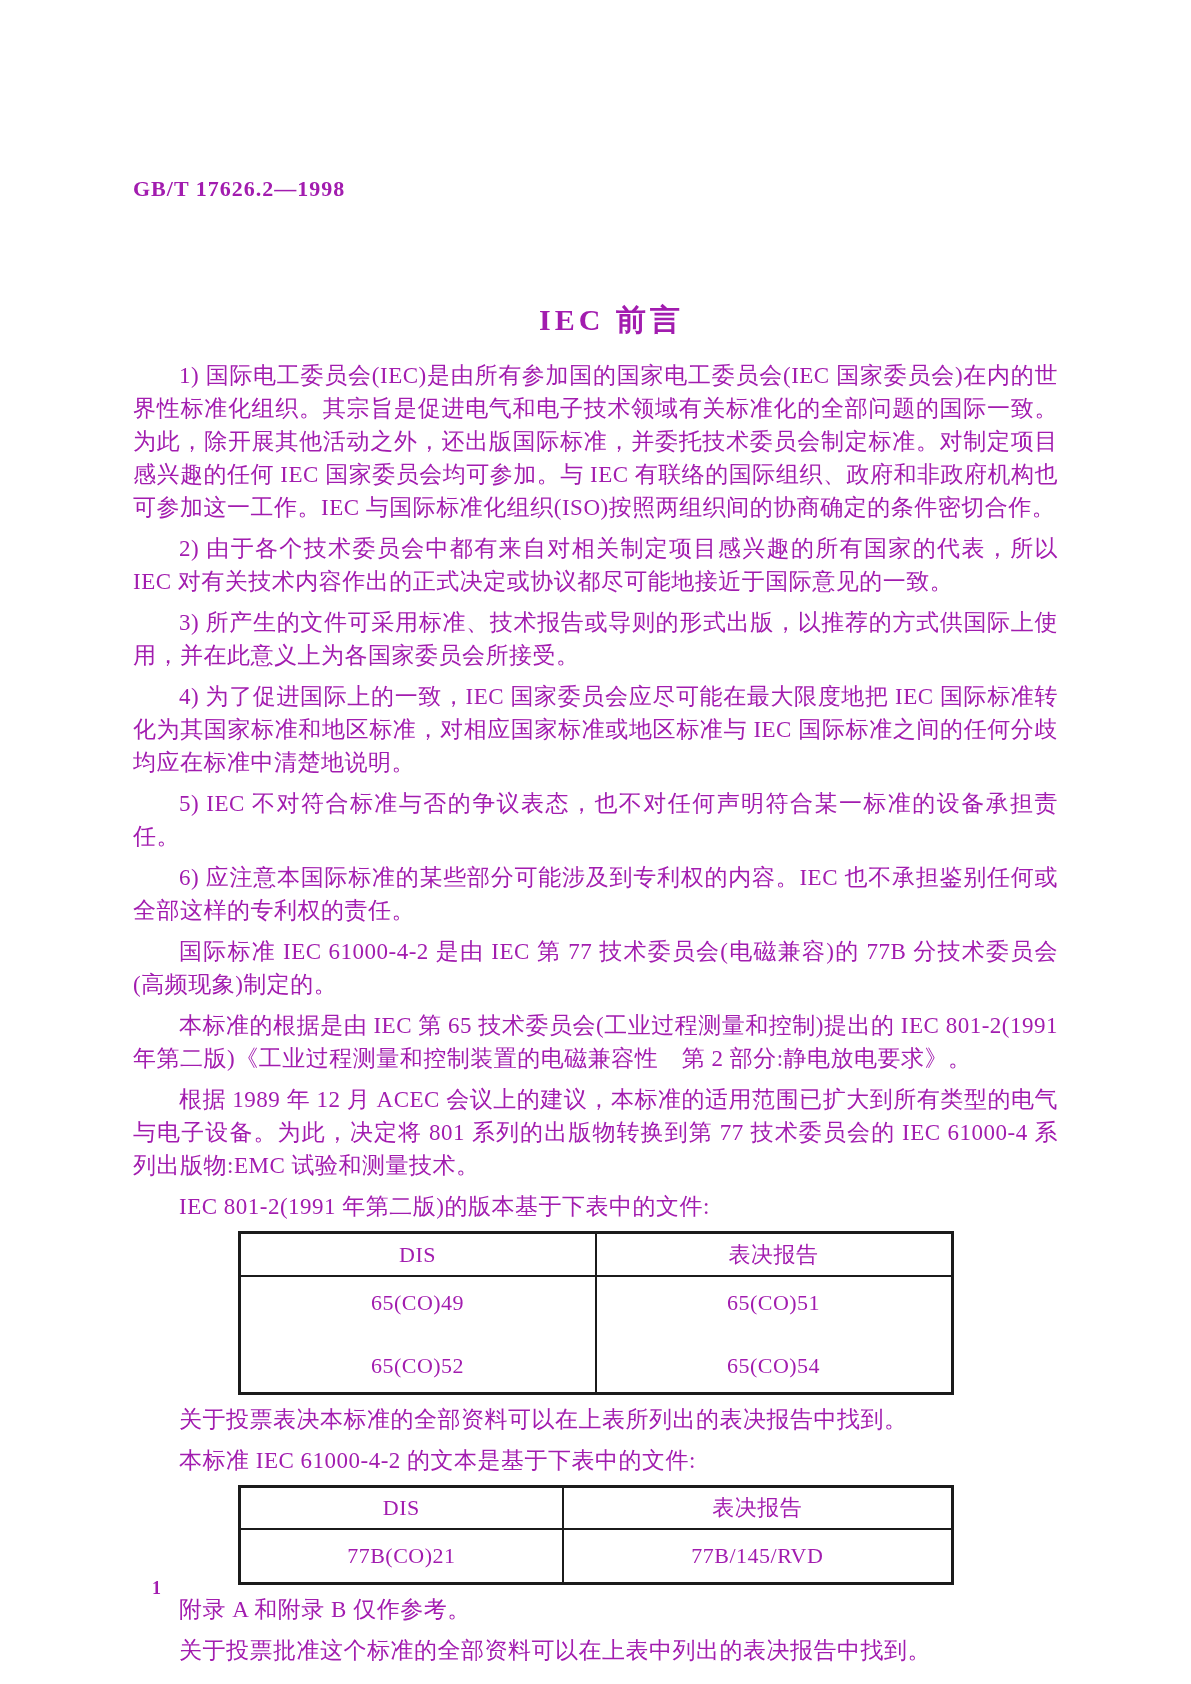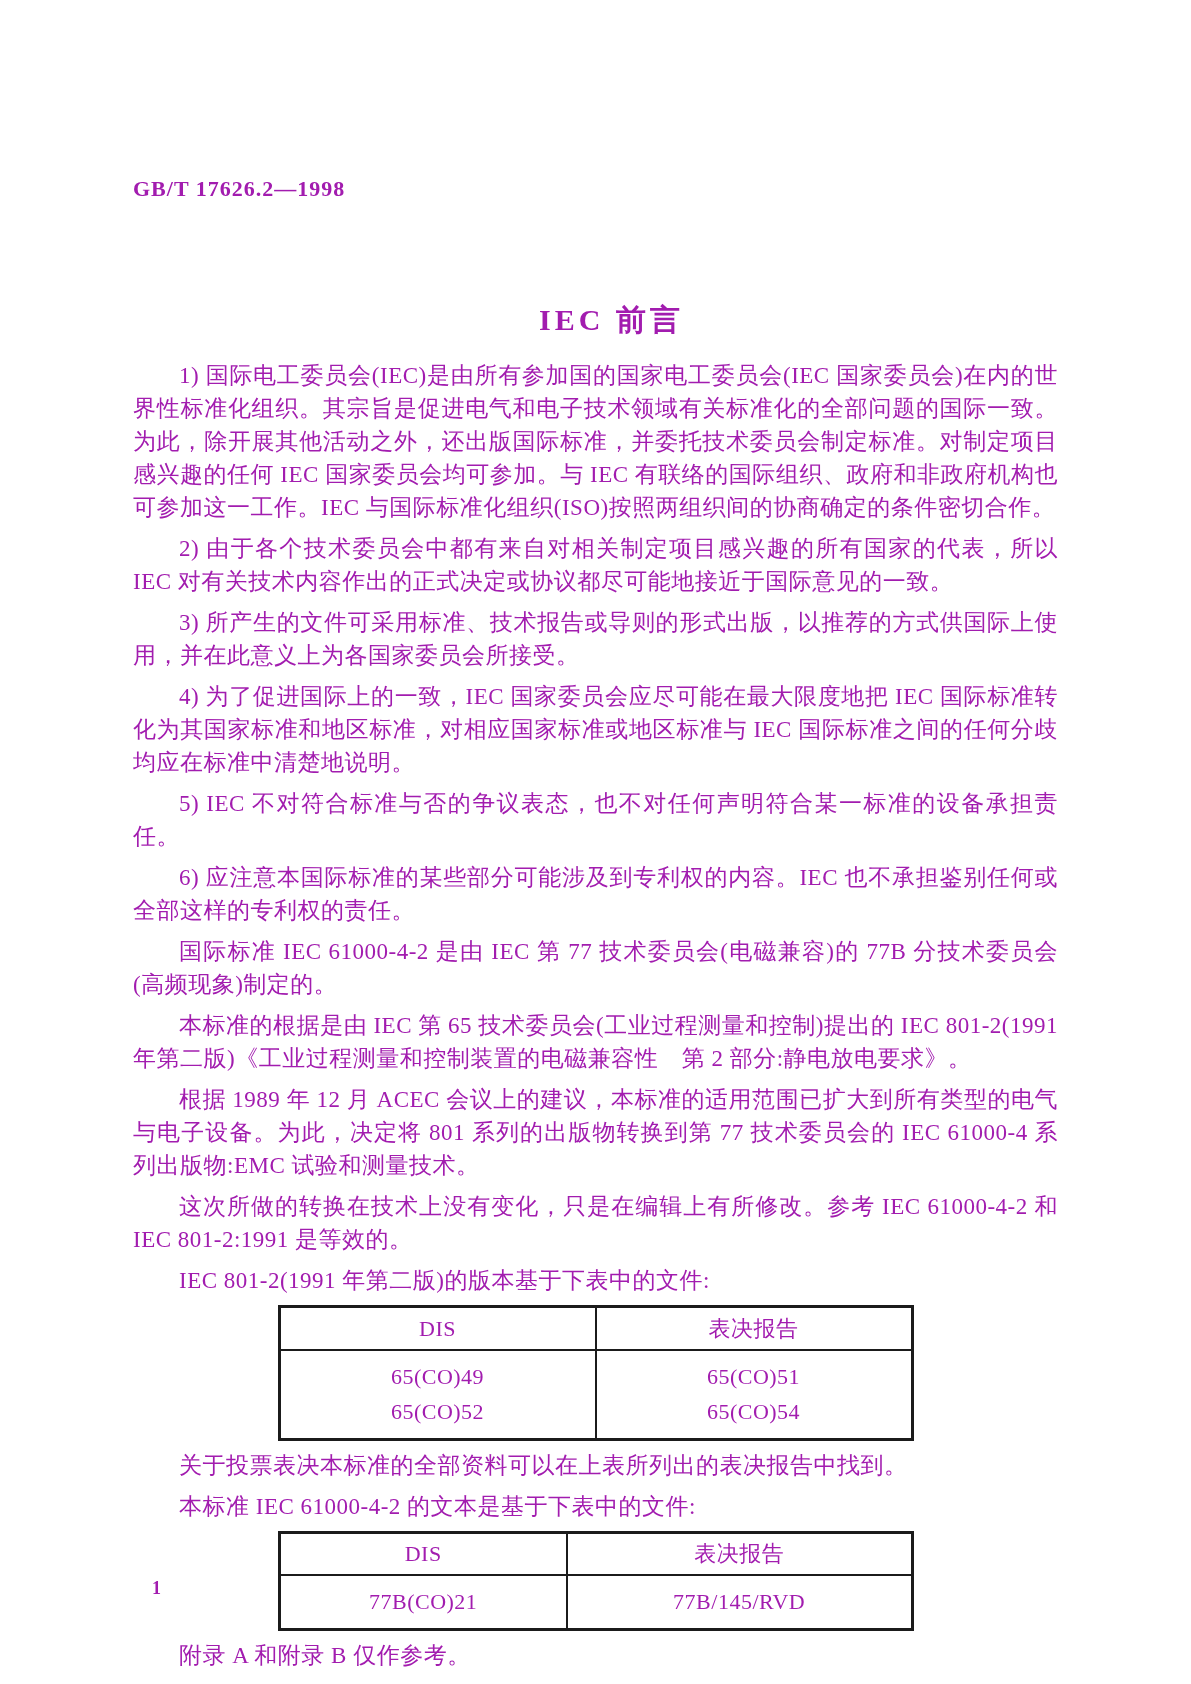--- a/index.html
+++ b/index.html
@@ -41,40 +41,40 @@
     font-size: 23px;
     line-height: 33px;
     letter-spacing: 0.5px;
     text-align: justify;
   }
   .content p {
     margin: 8px;
     text-indent: 2em;
   }
   .doc-table {
-    width: 636px;
+    width: 716px;
     margin: 5px auto 5px;
     border-collapse: collapse;
     border: 3px solid #1b1b1b;
     text-align: center;
     font-size: 22px;
     letter-spacing: 0.5px;
   }
   .doc-table th {
     font-weight: 400;
     height: 43px;
     border-bottom: 2px solid #1b1b1b;
     padding: 2px 4px;
   }
   .doc-table th + th, .doc-table td + td {
     border-left: 2px solid #1b1b1b;
   }
   .doc-table td {
     height: 38px;
-    padding: 1px 4px;
+    padding: 15px 4px;
   }
   .doc-table tbody tr:first-child td { padding-top: 9px; }
   .doc-table tbody tr:last-child td { padding-bottom: 10px; }
   .page-num {
     position: absolute;
     left: 152px; top: 1578px;
     font-size: 18px;
     font-weight: 700;
   }
 </style>
@@ -91,21 +91,20 @@
 
     <p>1) 国际电工委员会(IEC)是由所有参加国的国家电工委员会(IEC 国家委员会)在内的世界性标准化组织。其宗旨是促进电气和电子技术领域有关标准化的全部问题的国际一致。为此，除开展其他活动之外，还出版国际标准，并委托技术委员会制定标准。对制定项目感兴趣的任何 IEC 国家委员会均可参加。与 IEC 有联络的国际组织、政府和非政府机构也可参加这一工作。IEC 与国际标准化组织(ISO)按照两组织间的协商确定的条件密切合作。</p>
     <p>2) 由于各个技术委员会中都有来自对相关制定项目感兴趣的所有国家的代表，所以 IEC 对有关技术内容作出的正式决定或协议都尽可能地接近于国际意见的一致。</p>
     <p>3) 所产生的文件可采用标准、技术报告或导则的形式出版，以推荐的方式供国际上使用，并在此意义上为各国家委员会所接受。</p>
     <p>4) 为了促进国际上的一致，IEC 国家委员会应尽可能在最大限度地把 IEC 国际标准转化为其国家标准和地区标准，对相应国家标准或地区标准与 IEC 国际标准之间的任何分歧均应在标准中清楚地说明。</p>
     <p>5) IEC 不对符合标准与否的争议表态，也不对任何声明符合某一标准的设备承担责任。</p>
     <p>6) 应注意本国际标准的某些部分可能涉及到专利权的内容。IEC 也不承担鉴别任何或全部这样的专利权的责任。</p>
     <p>国际标准 IEC 61000-4-2 是由 IEC 第 77 技术委员会(电磁兼容)的 77B 分技术委员会(高频现象)制定的。</p>
     <p>本标准的根据是由 IEC 第 65 技术委员会(工业过程测量和控制)提出的 IEC 801-2(1991 年第二版)《工业过程测量和控制装置的电磁兼容性　第 2 部分:静电放电要求》。</p>
     <p>根据 1989 年 12 月 ACEC 会议上的建议，本标准的适用范围已扩大到所有类型的电气与电子设备。为此，决定将 801 系列的出版物转换到第 77 技术委员会的 IEC 61000-4 系列出版物:EMC 试验和测量技术。</p>
-    <p>这次所做的转换在技术上没有变化，只是在编辑上有所修改。参考 IEC 61000-4-2 和 IEC 801-2:1991 是等效的。</p>
     <p>IEC 801-2(1991 年第二版)的版本基于下表中的文件:</p>
 
     <table class="doc-table">
       <thead>
         <tr>
           <th>DIS</th>
           <th>表决报告</th>
         </tr>
       </thead>
       <tbody>

